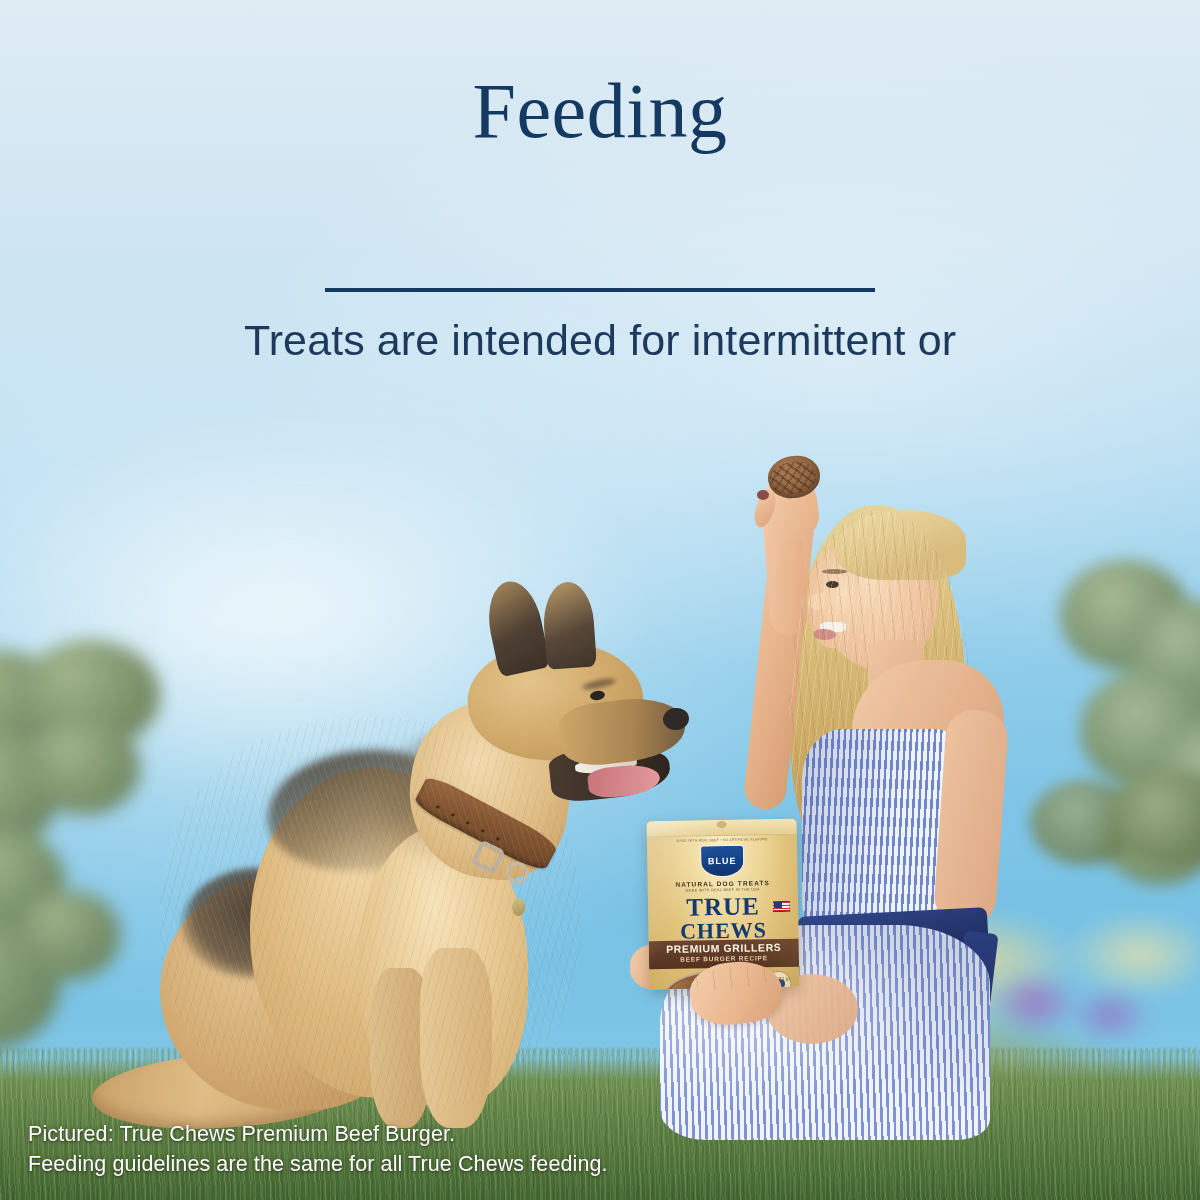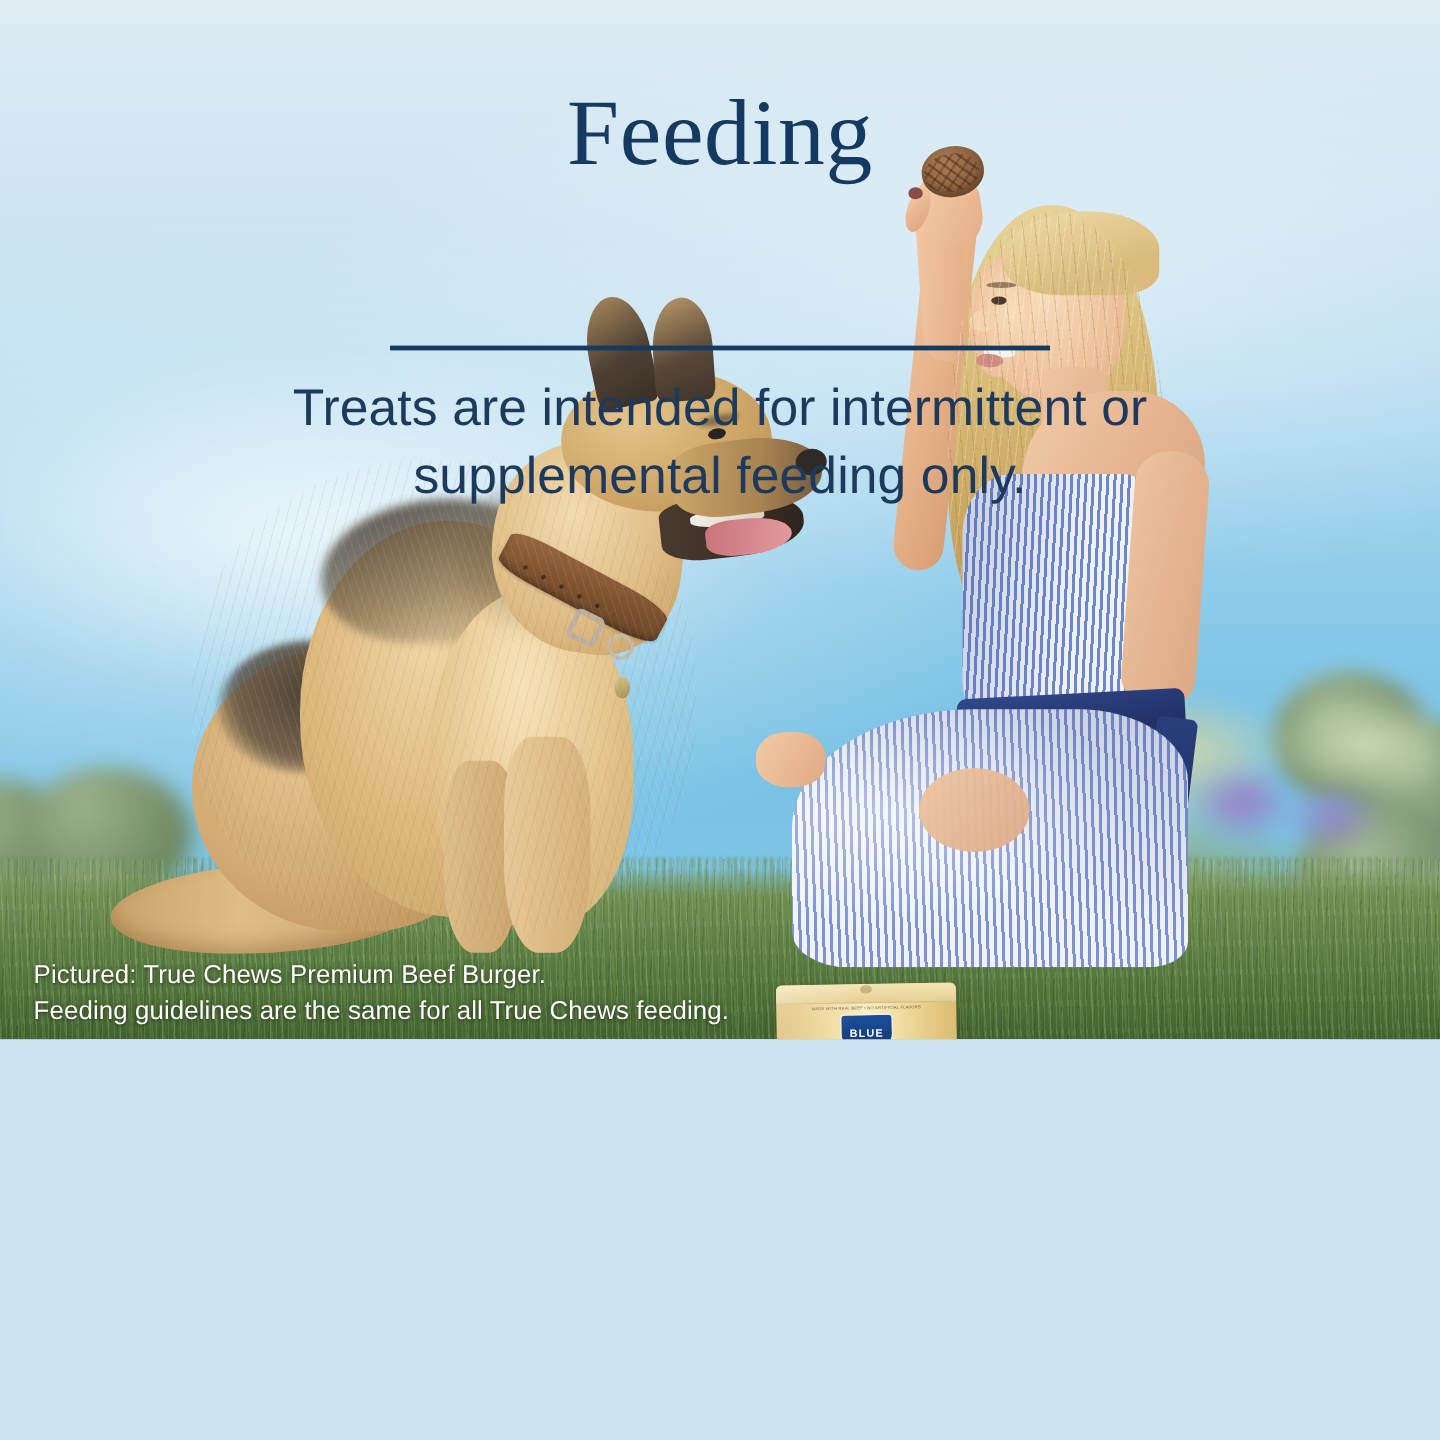--- a/index.html
+++ b/index.html
@@ -1,19 +1,19 @@
 <!DOCTYPE html>
 <html><head>
 <meta charset="utf-8">
 <style>
   * { margin:0; padding:0; box-sizing:border-box; }
   html,body { width:1200px; height:1200px; overflow:hidden; background:#cfe4f2; }
 
   .stage{
-    position:relative; width:1200px; height:866px; overflow:hidden;
+    position:relative; width:1200px; height:1200px; overflow:hidden;
     font-family:"Liberation Sans", sans-serif;
   }
 
   
   .sky{
     position:absolute; inset:0;
     background:
       radial-gradient(120% 70% at 18% 52%, rgba(255,255,255,.55) 0%, rgba(255,255,255,0) 46%),
       radial-gradient(90% 50% at 70% 30%, rgba(255,255,255,.40) 0%, rgba(255,255,255,0) 55%),
       linear-gradient(to bottom,
@@ -501,21 +501,21 @@
     transform:rotate(-6deg);
   }
   .pack-hand::after{
     content:""; position:absolute; left:8px; top:6px; width:72px; height:20px;
     background-image:repeating-linear-gradient(90deg, rgba(195,142,103,.42) 0 1px, rgba(0,0,0,0) 1px 17px);
     border-radius:30%;
   }
 
   
   .caption{
-    position:absolute; left:28px; bottom:8px;
+    position:absolute; left:28px; bottom:20px;
     color:#ffffff; font-size:21.5px; line-height:1.42; letter-spacing:.1px;
     text-shadow:0 1px 2px rgba(40,50,25,.75), 0 0 5px rgba(30,40,18,.45);
   }
   .caption span{ display:block; }
 </style>
 </head>
 <body>
 
 <div class="stage">
 
@@ -642,21 +642,20 @@
     <div class="pack-gloss"></div>
   </div>
   <div class="pack-hand"></div>
 
   <div class="headline">
     <span>Feeding</span>
   </div>
   <div class="rule"></div>
   <div class="subhead">
     <span>Treats are intended for intermittent or</span><br>
-    <span>supplemental feeding only.</span>
   </div>
 
   <div class="caption">
     <span>Pictured: True Chews Premium Beef Burger.</span>
     <span>Feeding guidelines are the same for all True Chews feeding.</span>
   </div>
 
 </div>
 
 </body></html>

